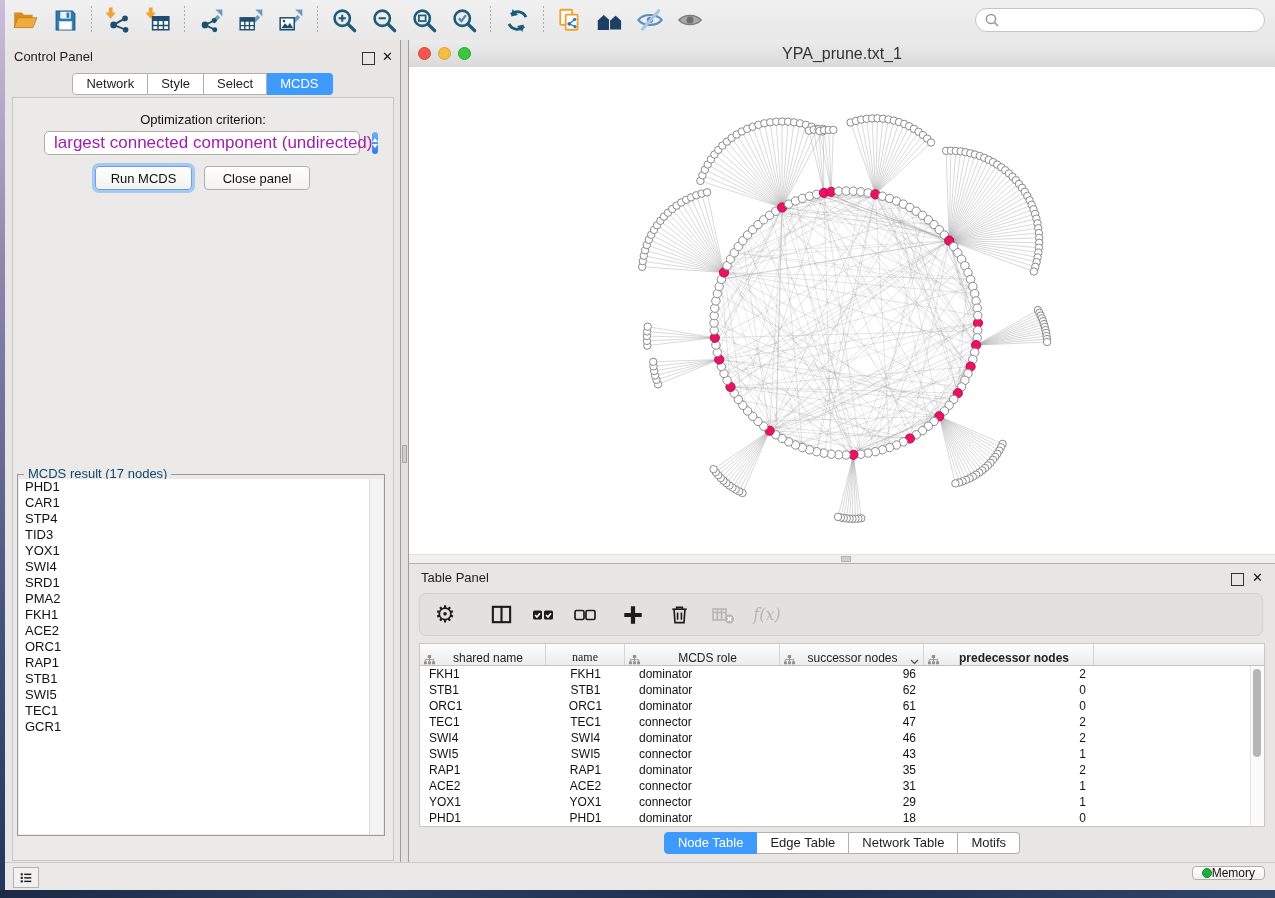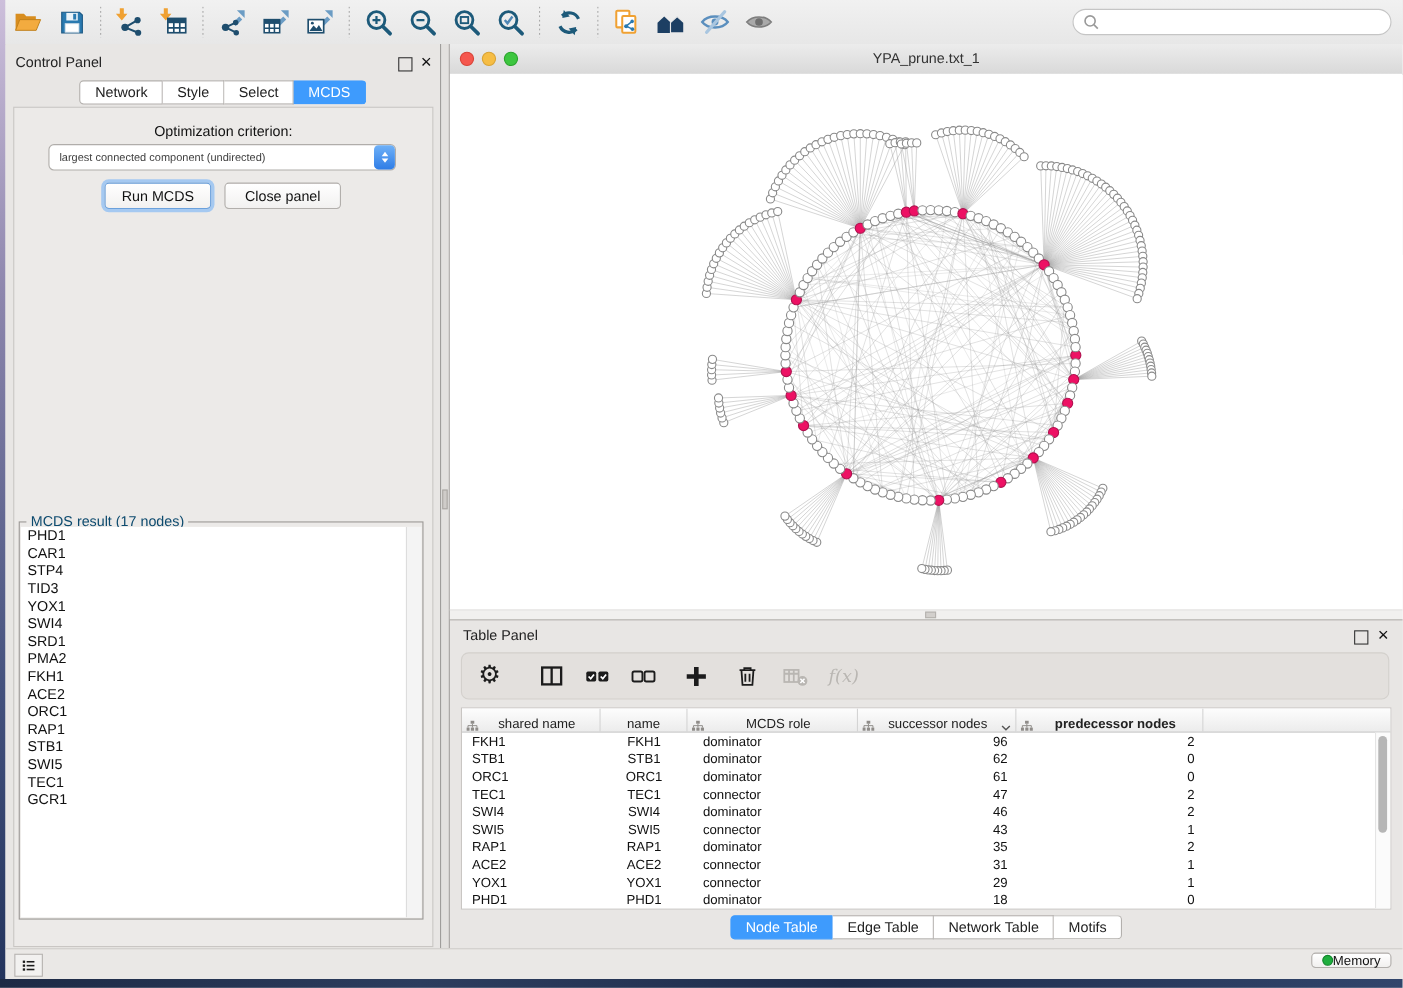--- a/index.html
+++ b/index.html
@@ -23,40 +23,40 @@
   .panel-close{position:absolute;font-size:13px;font-weight:bold;color:#111;line-height:12px;}
   #cp-tabs{position:absolute;top:33px;left:0;width:100%;display:flex;justify-content:center;}
   .seg{display:flex;}
   .seg .tab{background:#fff;border:1px solid #b3b0ad;border-left:none;padding:2px 13px 3px;font-size:13px;color:#222;white-space:nowrap;}
   .seg .tab:first-child{border-left:1px solid #b3b0ad;border-radius:4px 0 0 4px;}
   .seg .tab:last-child{border-radius:0 4px 4px 0;}
   .seg .tab.active{background:#3e9bfd;border-color:#3e9bfd;color:#fff;}
   #cp-inset{position:absolute;left:7px;top:57px;width:380px;height:762px;background:#eceae8;border:1px solid #c9c6c3;}
   #opt-label{position:absolute;top:14px;width:100%;text-align:center;font-size:13px;color:#111;}
   #criterion-select{position:absolute;left:31px;top:33px;width:316px;height:24px;background:#fff;border:1px solid #b0adaa;border-radius:5px;display:flex;align-items:center;box-sizing:border-box;}
-  #criterion-select .sel-text{flex:1;font-size:10px;padding-left:9px;color:#404040;white-space:nowrap;}
+  #criterion-select .sel-text{flex:1;font-size:17px;padding-left:9px;color:#a21caf;white-space:nowrap;}
   #criterion-select .stepper{width:19px;height:22px;border-radius:4px;margin-right:0px;background:linear-gradient(#6fb1f8,#2f7de6);display:flex;flex-direction:column;align-items:center;justify-content:center;gap:2px;}
   .car-up{width:0;height:0;border-left:3.5px solid transparent;border-right:3.5px solid transparent;border-bottom:4.5px solid #fff;}
   .car-dn{width:0;height:0;border-left:3.5px solid transparent;border-right:3.5px solid transparent;border-top:4.5px solid #fff;}
   .mbtn{position:absolute;height:24px;background:linear-gradient(#ffffff,#f2f1f0);border:1px solid #b2afac;border-radius:4px;font-size:13px;color:#111;text-align:center;line-height:22px;box-sizing:border-box;}
   #run-btn{left:82px;top:68px;width:97px;border-color:#6ba1dc;box-shadow:0 0 0 3px #a5c9f1;}
   #closepanel-btn{left:191px;top:68px;width:106px;}
   #mcds-fieldset{position:absolute;left:4px;top:376px;width:366px;height:360px;border:1px solid #9b9895;}
   #mcds-legend{position:absolute;left:6px;top:-9px;background:#eceae8;padding:0 4px;font-size:13px;color:#0c4a6e;white-space:nowrap;}
   #mcds-list{position:absolute;left:1px;top:4px;right:1px;bottom:1px;background:#fff;overflow:hidden;}
   .mcds-item{font-size:13px;line-height:16px;padding-left:6px;color:#111;}
   #mcds-scroll{position:absolute;top:0;right:0;width:13px;height:100%;background:#f4f4f4;border-left:1px solid #ddd;}
   
   #v-splitter{left:400px;top:40px;width:9px;height:822px;background:#e3e1df;border-left:1px solid #9f9d9b;border-right:1px solid #9f9d9b;box-sizing:border-box;}
   #v-handle{position:absolute;left:1px;top:405px;width:5px;height:18px;background:#cfccc9;border:1px solid #aaa7a4;box-sizing:border-box;}
   
   #network-panel{left:409px;top:40px;width:866px;height:523px;background:#fff;}
   #net-titlebar{position:absolute;top:0;left:0;right:0;height:27px;background:linear-gradient(#ececec,#d9d9d9);border-bottom:1px solid #ababab;}
   .light{position:absolute;top:7px;width:13px;height:13px;border-radius:50%;box-sizing:border-box;}
-  #net-title{position:absolute;top:5px;width:100%;text-align:center;font-size:13px;color:#333;}
+  #net-title{position:absolute;top:5px;width:100%;text-align:center;font-size:16px;color:#333;}
   #net-canvas{position:absolute;left:0;top:27px;right:0;bottom:8px;background:#fff;}
   #net-hscroll{position:absolute;left:0;bottom:0;right:0;height:8px;background:#f1f0ef;border-top:1px solid #e3e2e1;}
   #net-hhandle{position:absolute;left:432px;top:1px;width:10px;height:6px;background:#d2cfcc;border:1px solid #b5b2af;box-sizing:border-box;}
   
   #table-panel{left:409px;top:563px;width:866px;height:299px;background:#e8e6e4;border-top:1px solid #b3b0ad;box-sizing:border-box;}
   #tp-title{position:absolute;left:12px;top:6px;font-size:13px;color:#222;}
   #tp-toolbar{position:absolute;left:10px;top:29px;width:844px;height:43px;background:#e3e0dd;border:1px solid #d3d0cc;border-radius:7px;display:flex;align-items:center;box-sizing:border-box;}
   .tpbtn{height:34px;min-width:34px;display:flex;align-items:center;justify-content:center;background:transparent;border:none;padding:0;margin:0 4px;}
   #tp-table{position:absolute;left:10px;top:79px;width:846px;height:184px;background:#fff;border:1px solid #c9c6c3;box-sizing:border-box;overflow:hidden;}
   #tp-header{display:flex;height:21px;background:linear-gradient(#fdfdfd,#ececec);border-bottom:1px solid #c2c2c2;}
@@ -1050,21 +1050,21 @@
             <g fill="#8f8c89">
               <rect x="3.5" y="0" width="3" height="2.6"></rect>
               <rect x="0" y="5.8" width="2.6" height="2.6"></rect>
               <rect x="3.7" y="5.8" width="2.6" height="2.6"></rect>
               <rect x="7.4" y="5.8" width="2.6" height="2.6"></rect>
               <path d="M5 2.6 v1.6 M1.3 5.8 V4.2 h7.4 V5.8 M5 4.2 V5.8" stroke="#8f8c89" stroke-width="0.8" fill="none"></path>
             </g>
           </svg>
         <span class="hlabel">shared name</span>
       </div>
-      <div class="hcell" style="width:79px;">
+      <div class="hcell" style="width:79px;font-family:Liberation Serif, serif;">
         <span class="hlabel">name</span>
       </div>
       <div class="hcell" style="width:155px;">
         <svg width="11" height="10" viewBox="0 0 10 9">
             <g fill="#8f8c89">
               <rect x="3.5" y="0" width="3" height="2.6"></rect>
               <rect x="0" y="5.8" width="2.6" height="2.6"></rect>
               <rect x="3.7" y="5.8" width="2.6" height="2.6"></rect>
               <rect x="7.4" y="5.8" width="2.6" height="2.6"></rect>
               <path d="M5 2.6 v1.6 M1.3 5.8 V4.2 h7.4 V5.8 M5 4.2 V5.8" stroke="#8f8c89" stroke-width="0.8" fill="none"></path>

